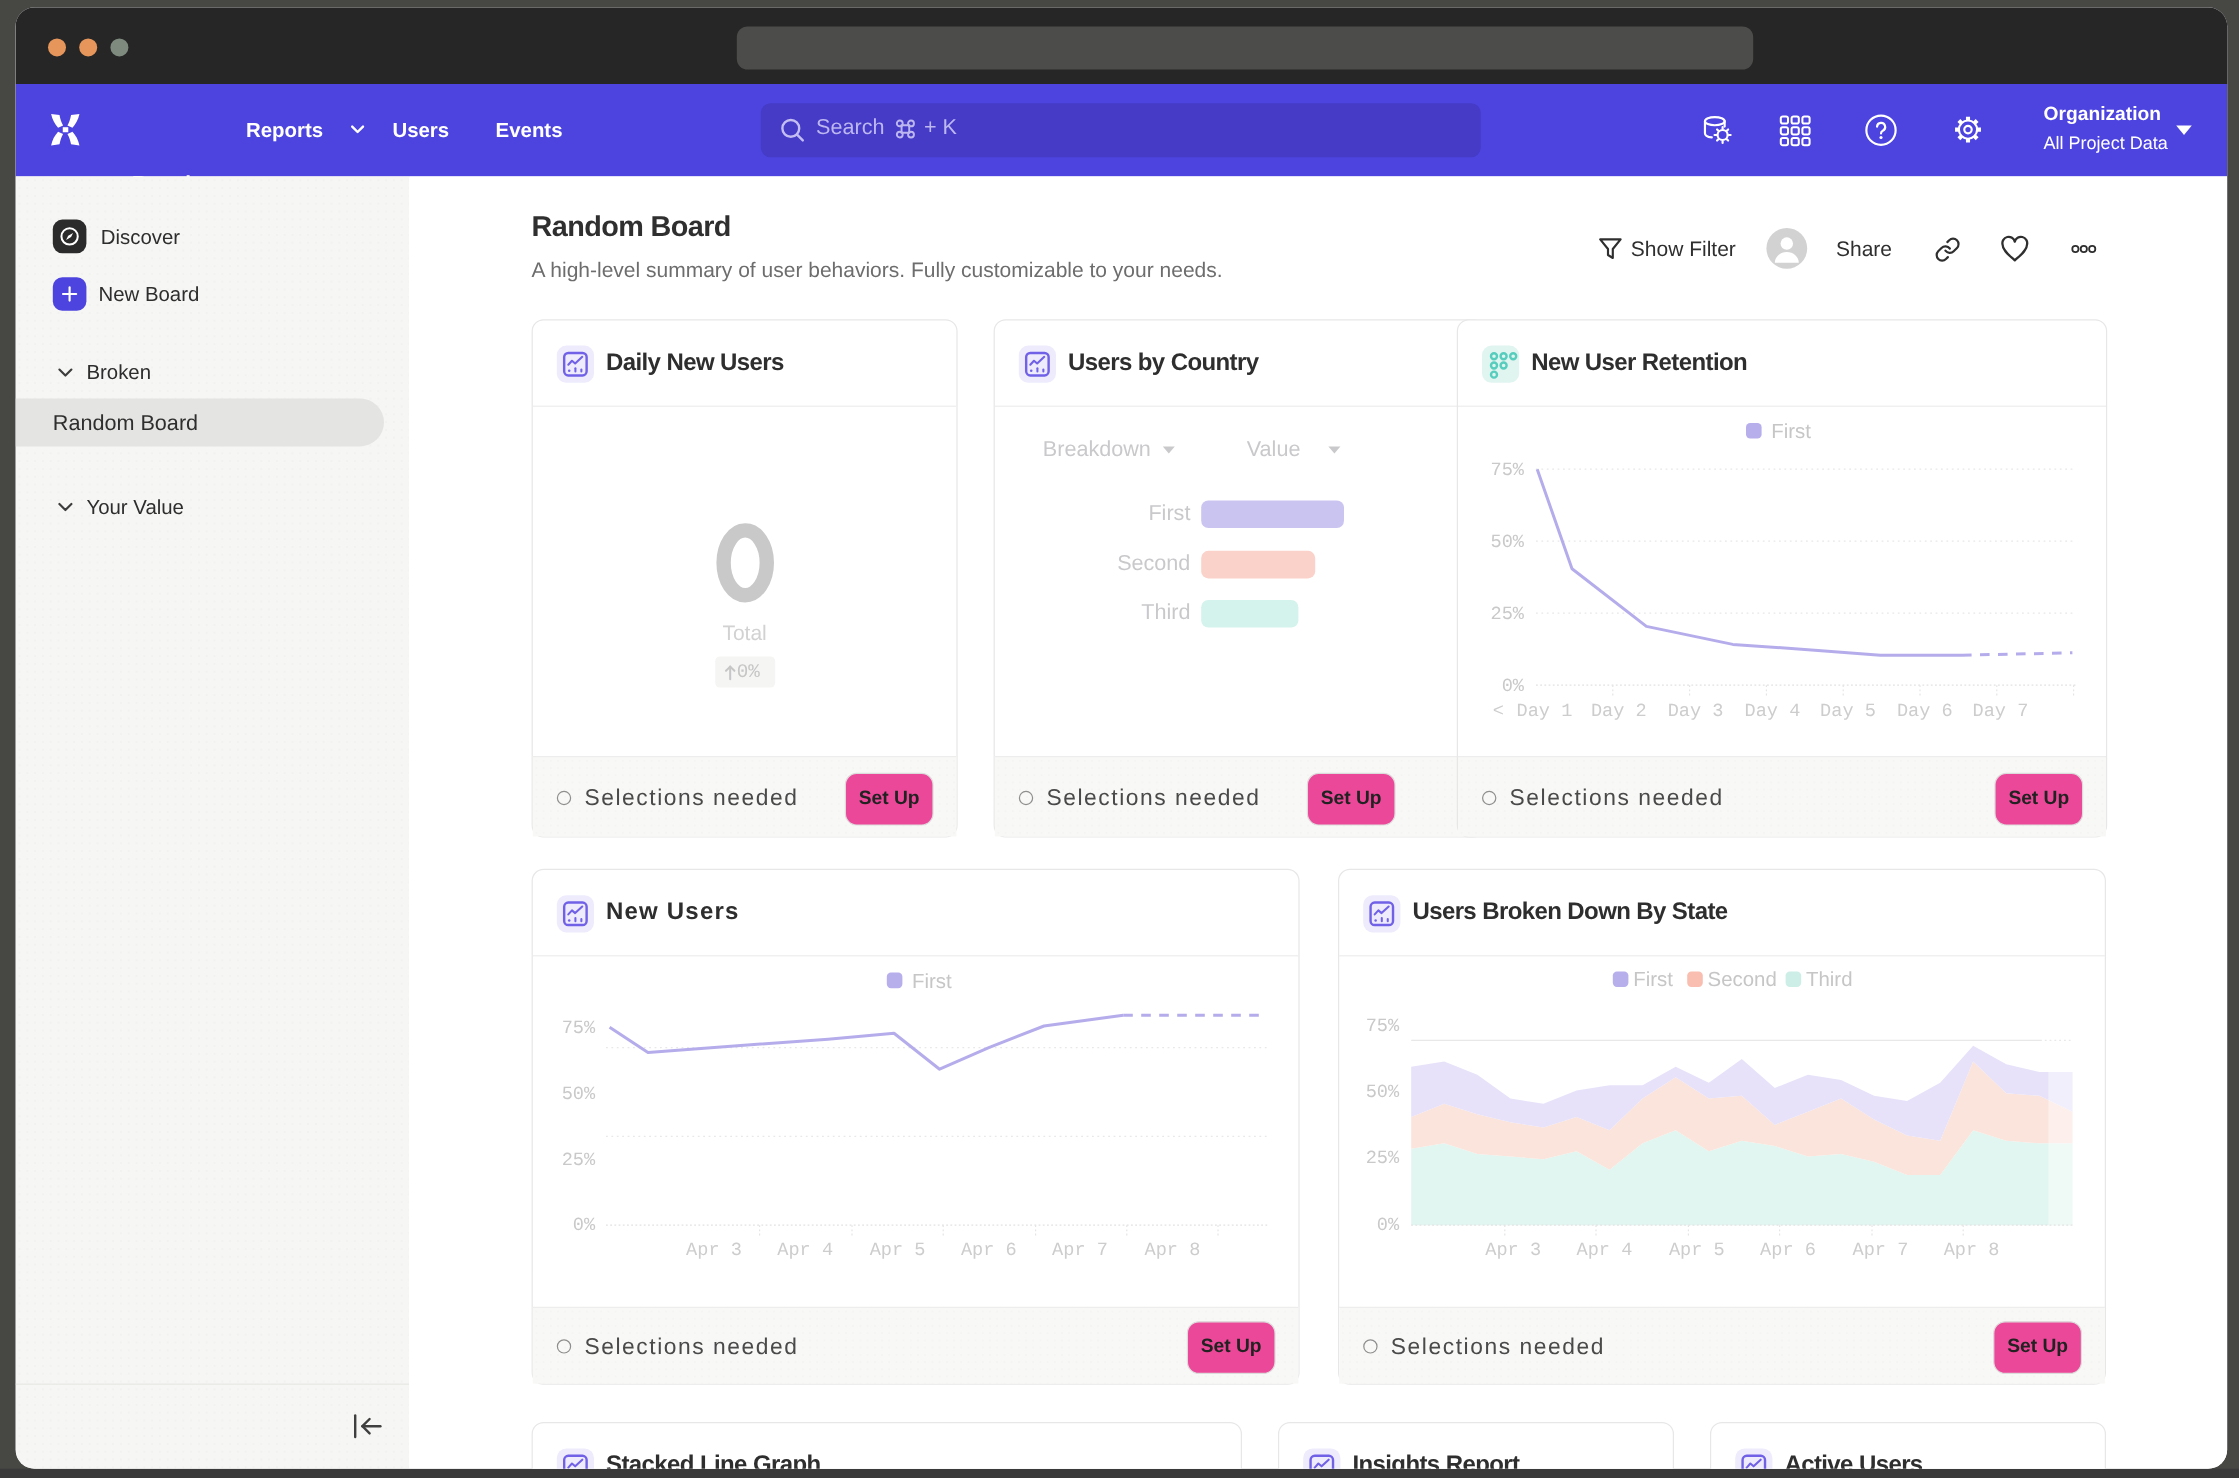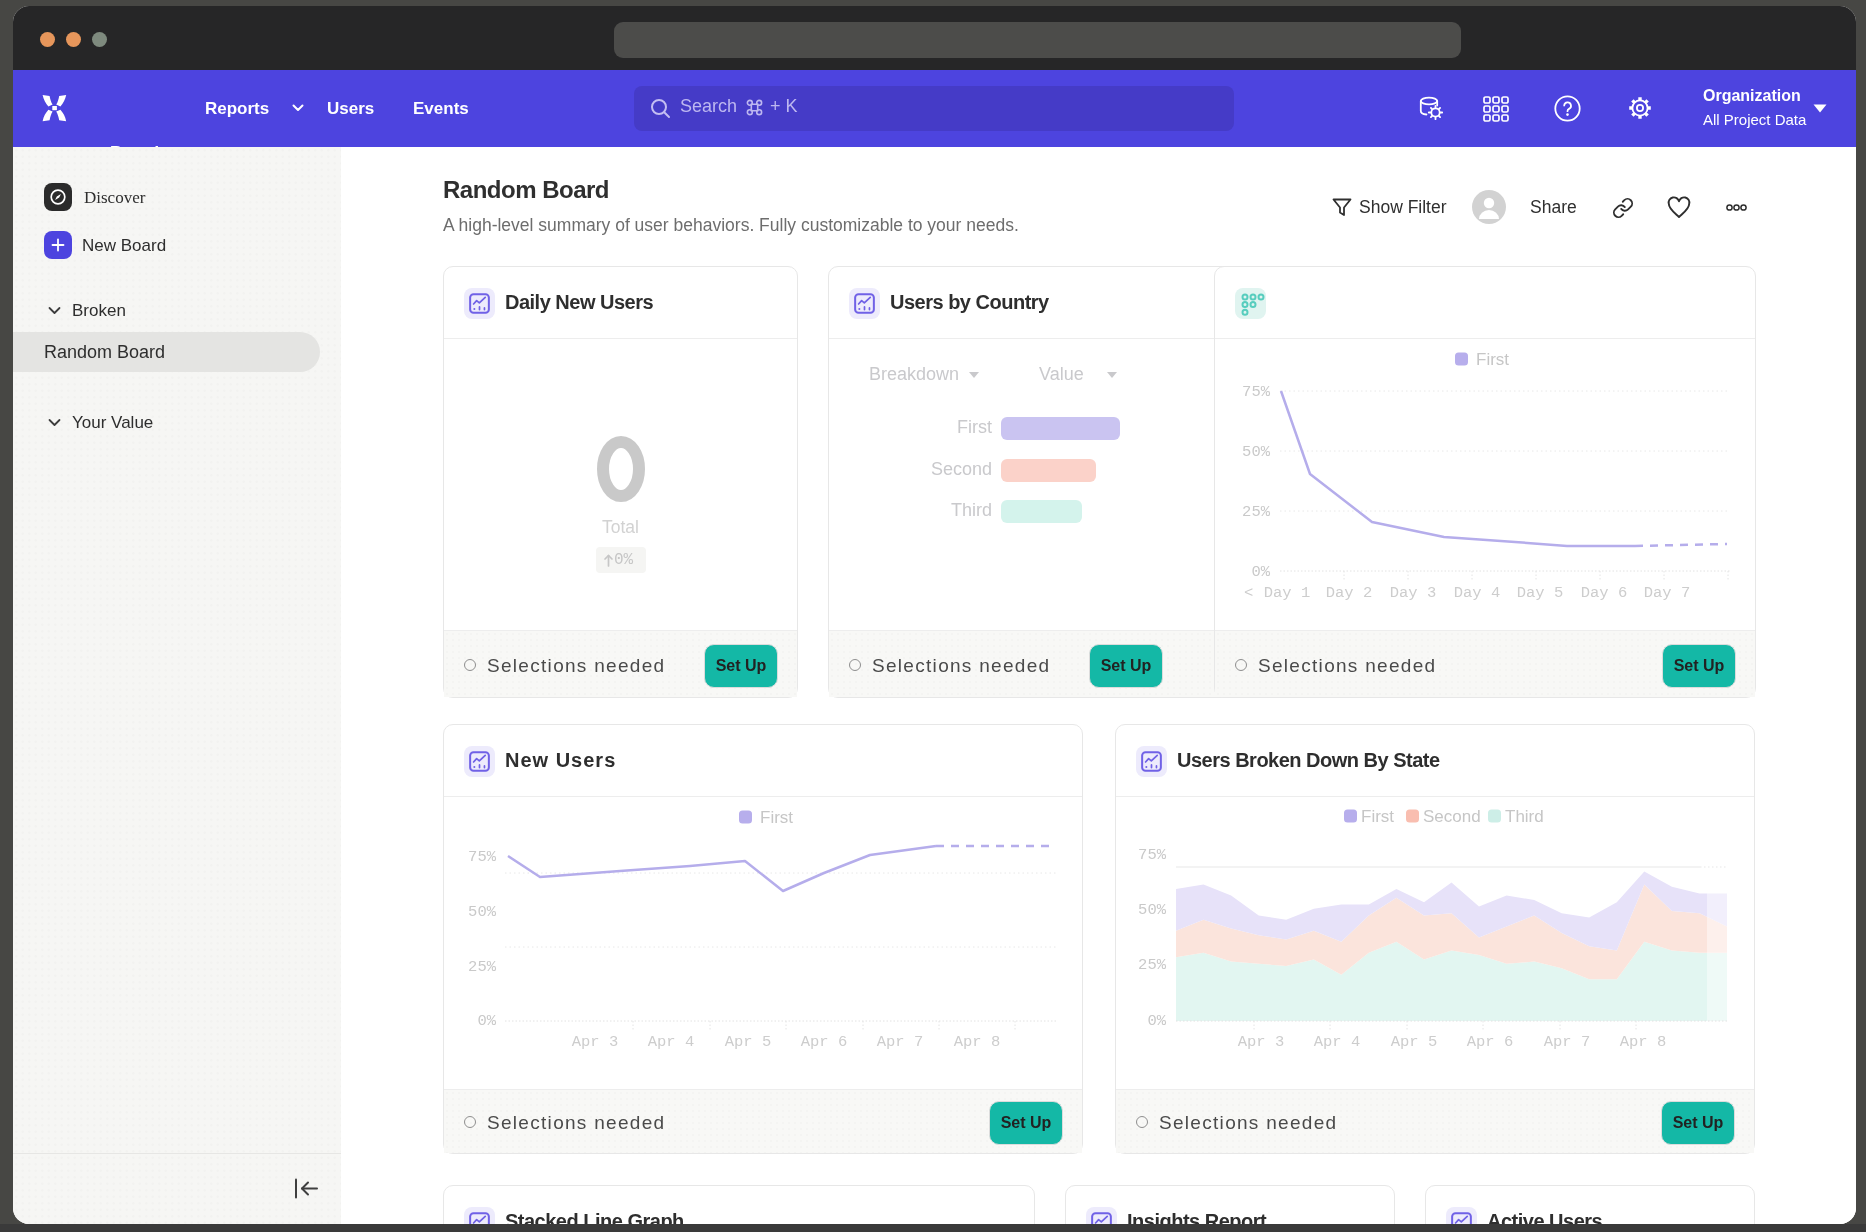--- a/index.html
+++ b/index.html
@@ -25,21 +25,21 @@
 .subtitle{position:absolute;left:443px;top:214px;font-size:17.5px;line-height:22px;color:#6d6d6d;}
 .ctrltext{position:absolute;top:196px;font-size:17.5px;font-weight:500;color:#2f2f2f;line-height:22px;}
 .card{position:absolute;background:#fff;border:1px solid #e7e7e7;border-radius:10px;box-sizing:border-box;}
 .chead{position:absolute;left:0;top:0;right:0;height:71px;border-bottom:1px solid #ededed;}
 .cicon{position:absolute;left:20px;top:21px;width:31px;height:31px;border-radius:8px;background:#edebfc;}
 .cicon.teal{background:#e0f4f0;}
 .ctitle{position:absolute;left:61px;top:0;height:71px;line-height:71px;font-size:20px;letter-spacing:-0.5px;font-weight:700;color:#2e2e2e;white-space:nowrap;}
 .cfoot{position:absolute;left:0;right:0;bottom:0;border-top:1px solid #ededed;background:#f8f8f6;background-image:radial-gradient(rgba(0,0,0,0.016) 1px,transparent 1.1px);background-size:6px 6px;}
 .selneed{position:absolute;left:43px;font-size:19px;letter-spacing:1.3px;color:#4a4a4a;}
 .selcirc{position:absolute;left:20px;width:10px;height:10px;border:1.5px solid #8f8f8f;border-radius:50%;}
-.setup{position:absolute;box-sizing:border-box;background:#14b8a6;border:1px solid #dcdcdc;border-radius:10px;width:74px;height:44px;line-height:42px;text-align:center;font-size:16px;font-weight:700;color:#222;}
+.setup{position:absolute;box-sizing:border-box;background:#ec4899;border:1px solid #dcdcdc;border-radius:10px;width:74px;height:44px;line-height:42px;text-align:center;font-size:16px;font-weight:700;color:#222;}
 .mono{font-family:"Liberation Mono",monospace;}
 .graytxt{position:absolute;color:#c9c9cc;font-size:20px;}
 .bar{position:absolute;height:23px;border-radius:6px;}
 svg{position:absolute;overflow:visible;}
 </style>
 </head>
 <body>
 <div id="page">
   <div class="bottombar"></div>
   <div class="window">
@@ -137,21 +137,21 @@
       <svg style="left:1813px;top:104px;" width="14" height="9" viewBox="0 0 14 9">
           <polygon points="0.5,0.5 13.5,0.5 7,8.5" fill="#fff"></polygon>
         </svg>
 
       <div class="sidebar"></div>
       <div class="sicon" style="left:44px;top:183px;background:#2b2b2b;"></div>
       <svg style="left:50px;top:189px;" width="16" height="16" viewBox="0 0 16 16">
         <circle cx="8" cy="8" r="6.8" fill="none" stroke="#fff" stroke-width="1.7"></circle>
         <path d="M10.9,5.1 L9.2,8.6 L5.1,10.9 L6.8,7.4 Z" fill="#fff"></path>
       </svg>
-      <div class="sitem" style="left:84px;top:188px;font-family:Liberation Serif, serif;">Discover</div>
+      <div class="sitem" style="left:84px;top:188px;">Discover</div>
       <div class="sicon" style="left:44px;top:231px;background:#4d44df;"></div>
       <svg style="left:50px;top:237px;" width="16" height="16" viewBox="0 0 16 16">
           <g stroke="#fff" stroke-width="1.8" stroke-linecap="round">
             <line x1="8" y1="2.5" x2="8" y2="13.5"></line>
             <line x1="2.5" y1="8" x2="13.5" y2="8"></line>
           </g>
         </svg>
       <div class="sitem" style="left:82px;top:236px;">New Board</div>
       <svg style="left:48px;top:306px;" width="13" height="9" viewBox="0 0 13 9">
           <polyline points="1.5,2 6.5,7 11.5,2" fill="none" stroke="#3d3d3d" stroke-width="1.8" stroke-linecap="round" stroke-linejoin="round"></polyline>
@@ -274,20 +274,21 @@
               <g fill="none" stroke="#57cdbe" stroke-width="2">
                 <circle cx="6" cy="4.9" r="2.5"></circle>
                   <circle cx="14" cy="4.9" r="2.5"></circle>
                   <circle cx="22" cy="4.9" r="2.5"></circle>
                 <circle cx="6" cy="12.6" r="2.5"></circle>
                   <circle cx="14" cy="12.6" r="2.5"></circle>
                 <circle cx="6" cy="20.2" r="2.5"></circle>
               </g>
             </svg>
           </div>
+          <div class="ctitle">New User Retention</div>
         </div>
         <div class="cfoot" style="height:66px;"></div>
         <div class="selcirc" style="top:392px;"></div>
         <div class="selneed" style="top:388px;">Selections needed</div>
         <div class="setup" style="left:447px;top:377px;">Set Up</div>
       </div>
       <svg style="left:1214px;top:337px;" width="542" height="292" viewBox="1214 337 542 292">
         <rect x="1455" y="352.5" width="13" height="13" rx="3.5" fill="#b7aeec"></rect>
         <text x="1476" y="365" font-size="17" fill="#c6c6c6" font-family="Liberation Sans">First</text>
         <g font-size="15.5" fill="#c9c9c9" font-family="Liberation Mono" text-anchor="end">

